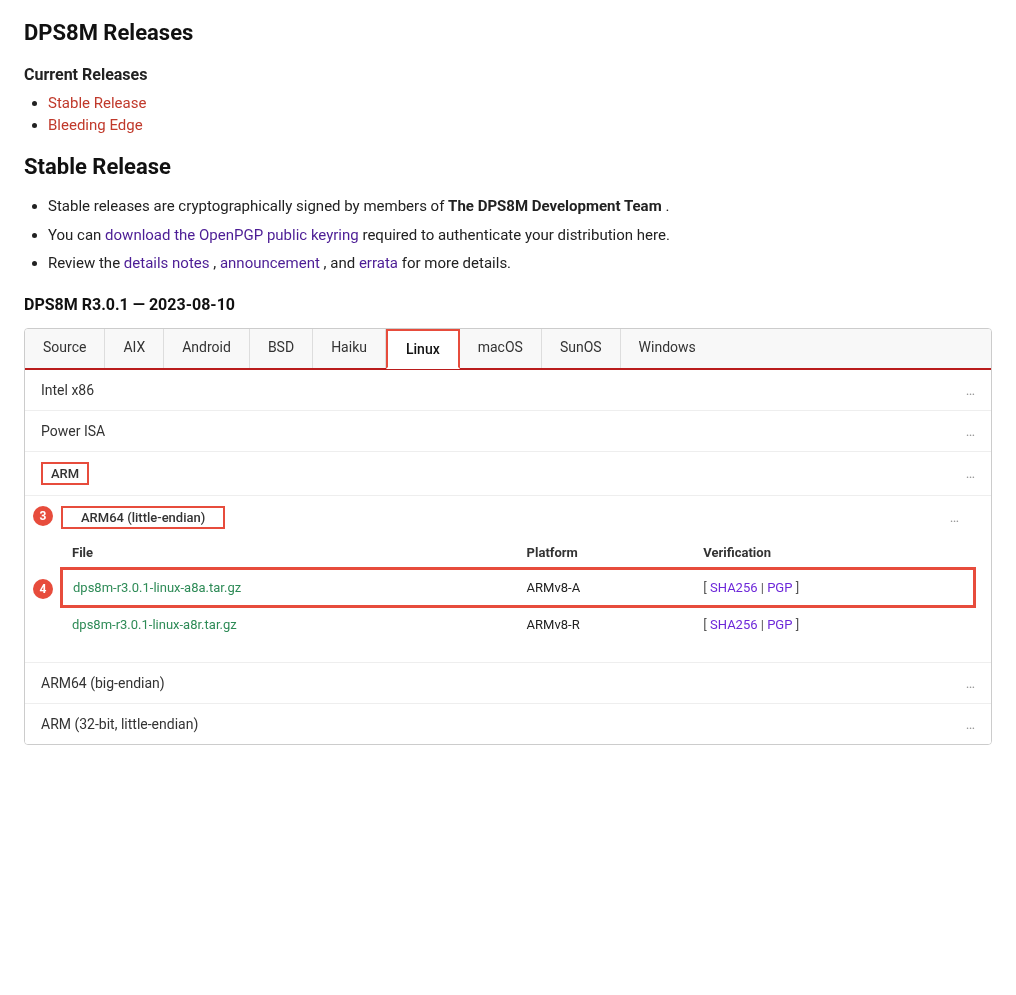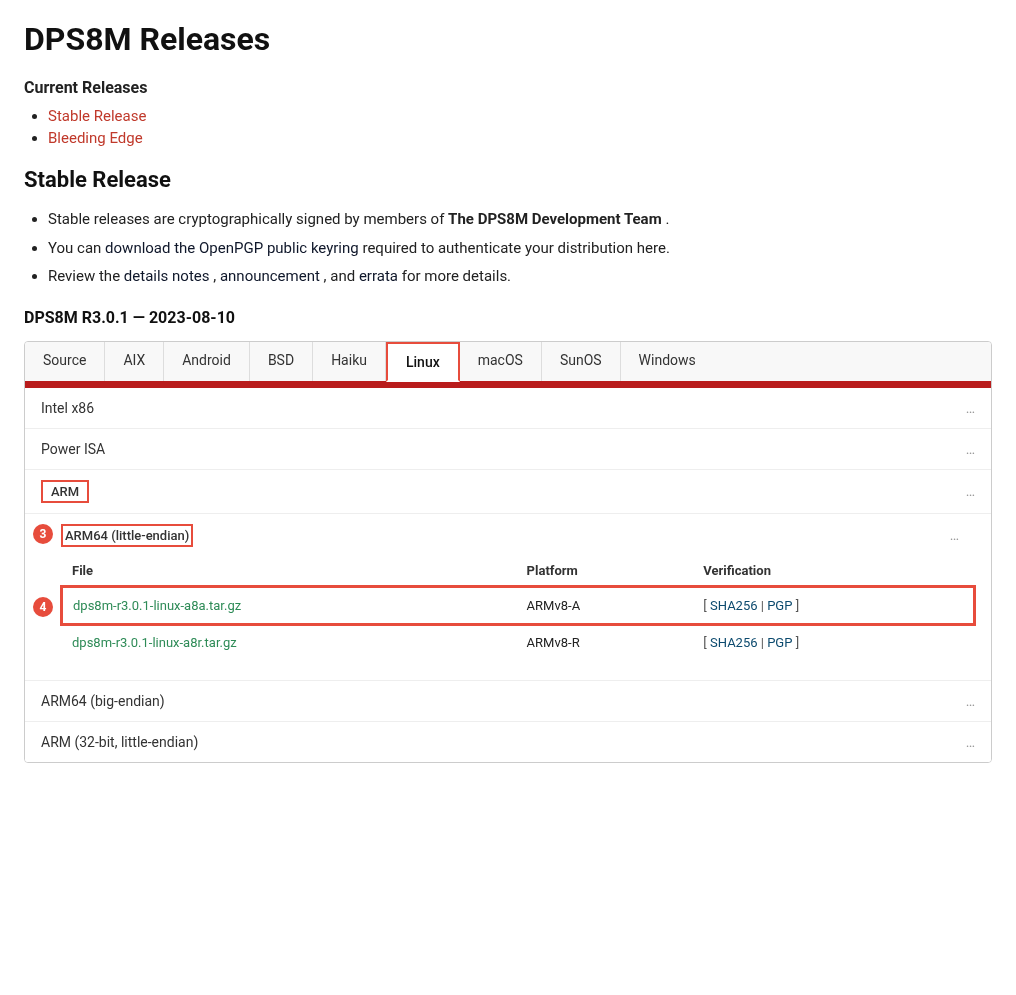--- a/index.html
+++ b/index.html
@@ -5,21 +5,21 @@
     * { box-sizing: border-box; margin: 0; padding: 0; }
     body {
       font-family: -apple-system, BlinkMacSystemFont, "Segoe UI", Roboto, Helvetica, Arial, sans-serif;
       font-size: 15px;
       color: #222;
       background: #fff;
       padding: 20px 24px;
       max-width: 1016px;
     }
     h1 {
-      font-size: 32px;
+      font-size: 22px;
       font-weight: bold;
       margin-bottom: 20px;
       color: #111;
     }
     h2 {
       font-size: 22px;
       font-weight: bold;
       margin-bottom: 16px;
       color: #111;
     }
@@ -37,41 +37,41 @@
     ul.nav-list {
       list-style: disc;
       padding-left: 24px;
       margin-bottom: 20px;
     }
     ul.nav-list li {
       margin-bottom: 4px;
     }
     a.stable-link { color: #c0392b; text-decoration: none; }
     a.bleeding-link { color: #c0392b; text-decoration: none; }
-    a.green-link { color: #0f172a; text-decoration: none; }
+    a.green-link { color: #4c1d95; text-decoration: none; }
 
     ul.info-list {
       list-style: disc;
       padding-left: 24px;
       margin-bottom: 20px;
     }
     ul.info-list li {
       margin-bottom: 6px;
       line-height: 1.5;
     }
 
     .tabs-container {
       border: 1px solid #ccc;
       border-radius: 4px;
       overflow: hidden;
     }
 
     .tabs-bar {
       display: flex;
-      border-bottom: 7px solid #b91c1c;
+      border-bottom: 2px solid #b91c1c;
       background: #f8f8f8;
       flex-wrap: wrap;
     }
 
     .tab-item {
       padding: 10px 18px;
       cursor: pointer;
       font-size: 14px;
       color: #333;
       border-right: 1px solid #ddd;
@@ -128,21 +128,21 @@
     .file-table td {
       padding: 10px 10px;
       font-size: 13px;
       vertical-align: middle;
     }
     .file-table tr:not(:last-child) td {
       border-bottom: 1px solid #eee;
     }
 
     a.file-link { color: #2e8b57; text-decoration: none; }
-    a.verify-link { color: #0c4a6e; text-decoration: none; }
+    a.verify-link { color: #6d28d9; text-decoration: none; }
 
     .verify-cell { color: #555; font-size: 13px; }
 
   </style>
 </head>
 <body>
 
 <h1>DPS8M Releases</h1>
 
 <p class="current-releases-heading">Current Releases</p>
@@ -213,21 +213,21 @@
       <div style="display:flex; align-items:center; justify-content:space-between; padding:10px 16px; border-bottom:1px solid #eee;gap:48px;">
         <span style="display:inline-block; border:2px solid #e74c3c; padding:2px 8px; font-size:13px; font-weight:500; color:#333;">ARM</span>
         <span class="section-ellipsis">…</span>
       </div>
 
       <div style="position:relative; padding:0 0 12px 36px;">
 
         <div style="position:absolute; left:8px; top:10px; width:20px; height:20px; background:#e74c3c; color:white; border-radius:50%; font-size:12px; font-weight:bold; display:flex; align-items:center; justify-content:center; z-index:10;">3</div>
 
         <div style="display:flex; align-items:center; justify-content:space-between; padding:10px 16px 8px 0;">
-          <span style="display:inline-block; border:2px solid #e74c3c; padding:2px 2px; font-size:13px; font-weight:500; color:#333;">ARM64 (little-endian)</span>
+          <span style="display:inline-block; border:2px solid #e74c3c; padding:2px 18px; font-size:13px; font-weight:500; color:#333;">ARM64 (little-endian)</span>
           <span class="section-ellipsis" style="margin-right:16px;">…</span>
         </div>
 
         <div style="padding-right:16px; position:relative;">
 
           <div style="position:absolute; left:-28px; top:42px; width:20px; height:20px; background:#e74c3c; color:white; border-radius:50%; font-size:12px; font-weight:bold; display:flex; align-items:center; justify-content:center; z-index:10;">4</div>
 
           <table class="file-table">
             <thead>
               <tr>

